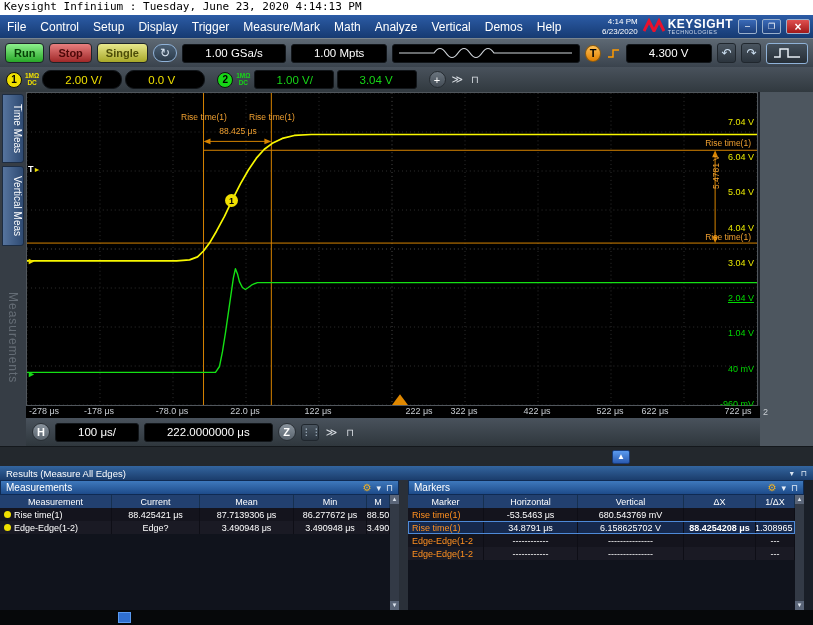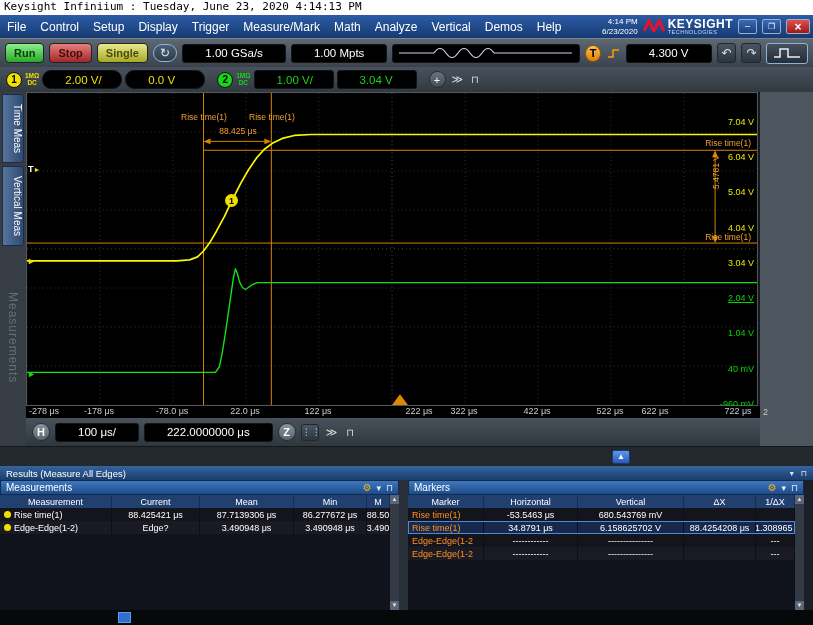--- a/index.html
+++ b/index.html
@@ -426,21 +426,21 @@
               <div style="width: 106px;">680.543769 mV</div>
               <div style="width: 72px;"></div>
               <div style="width: 39px;"></div>
             </div>
             <div class="trow alt selected">
               <div class="name" style="width: 76px;">
                 <span class="mk-name">Rise time(1)</span>
               </div>
               <div style="width: 94px;">34.8791 μs</div>
               <div style="width: 106px;">6.158625702 V</div>
-              <div style="width: 72px;">88.4254208 μs</div>
+              <div style="width: 72px; font-weight: bold;">88.4254208 μs</div>
               <div style="width: 39px;">11.308965 k</div>
             </div>
             <div class="trow">
               <div class="name" style="width: 76px;">
                 <span class="mk-name">Edge-Edge(1-2</span>
               </div>
               <div style="width: 94px;">------------</div>
               <div style="width: 106px;">---------------</div>
               <div style="width: 72px;"></div>
               <div style="width: 39px;">---</div>

